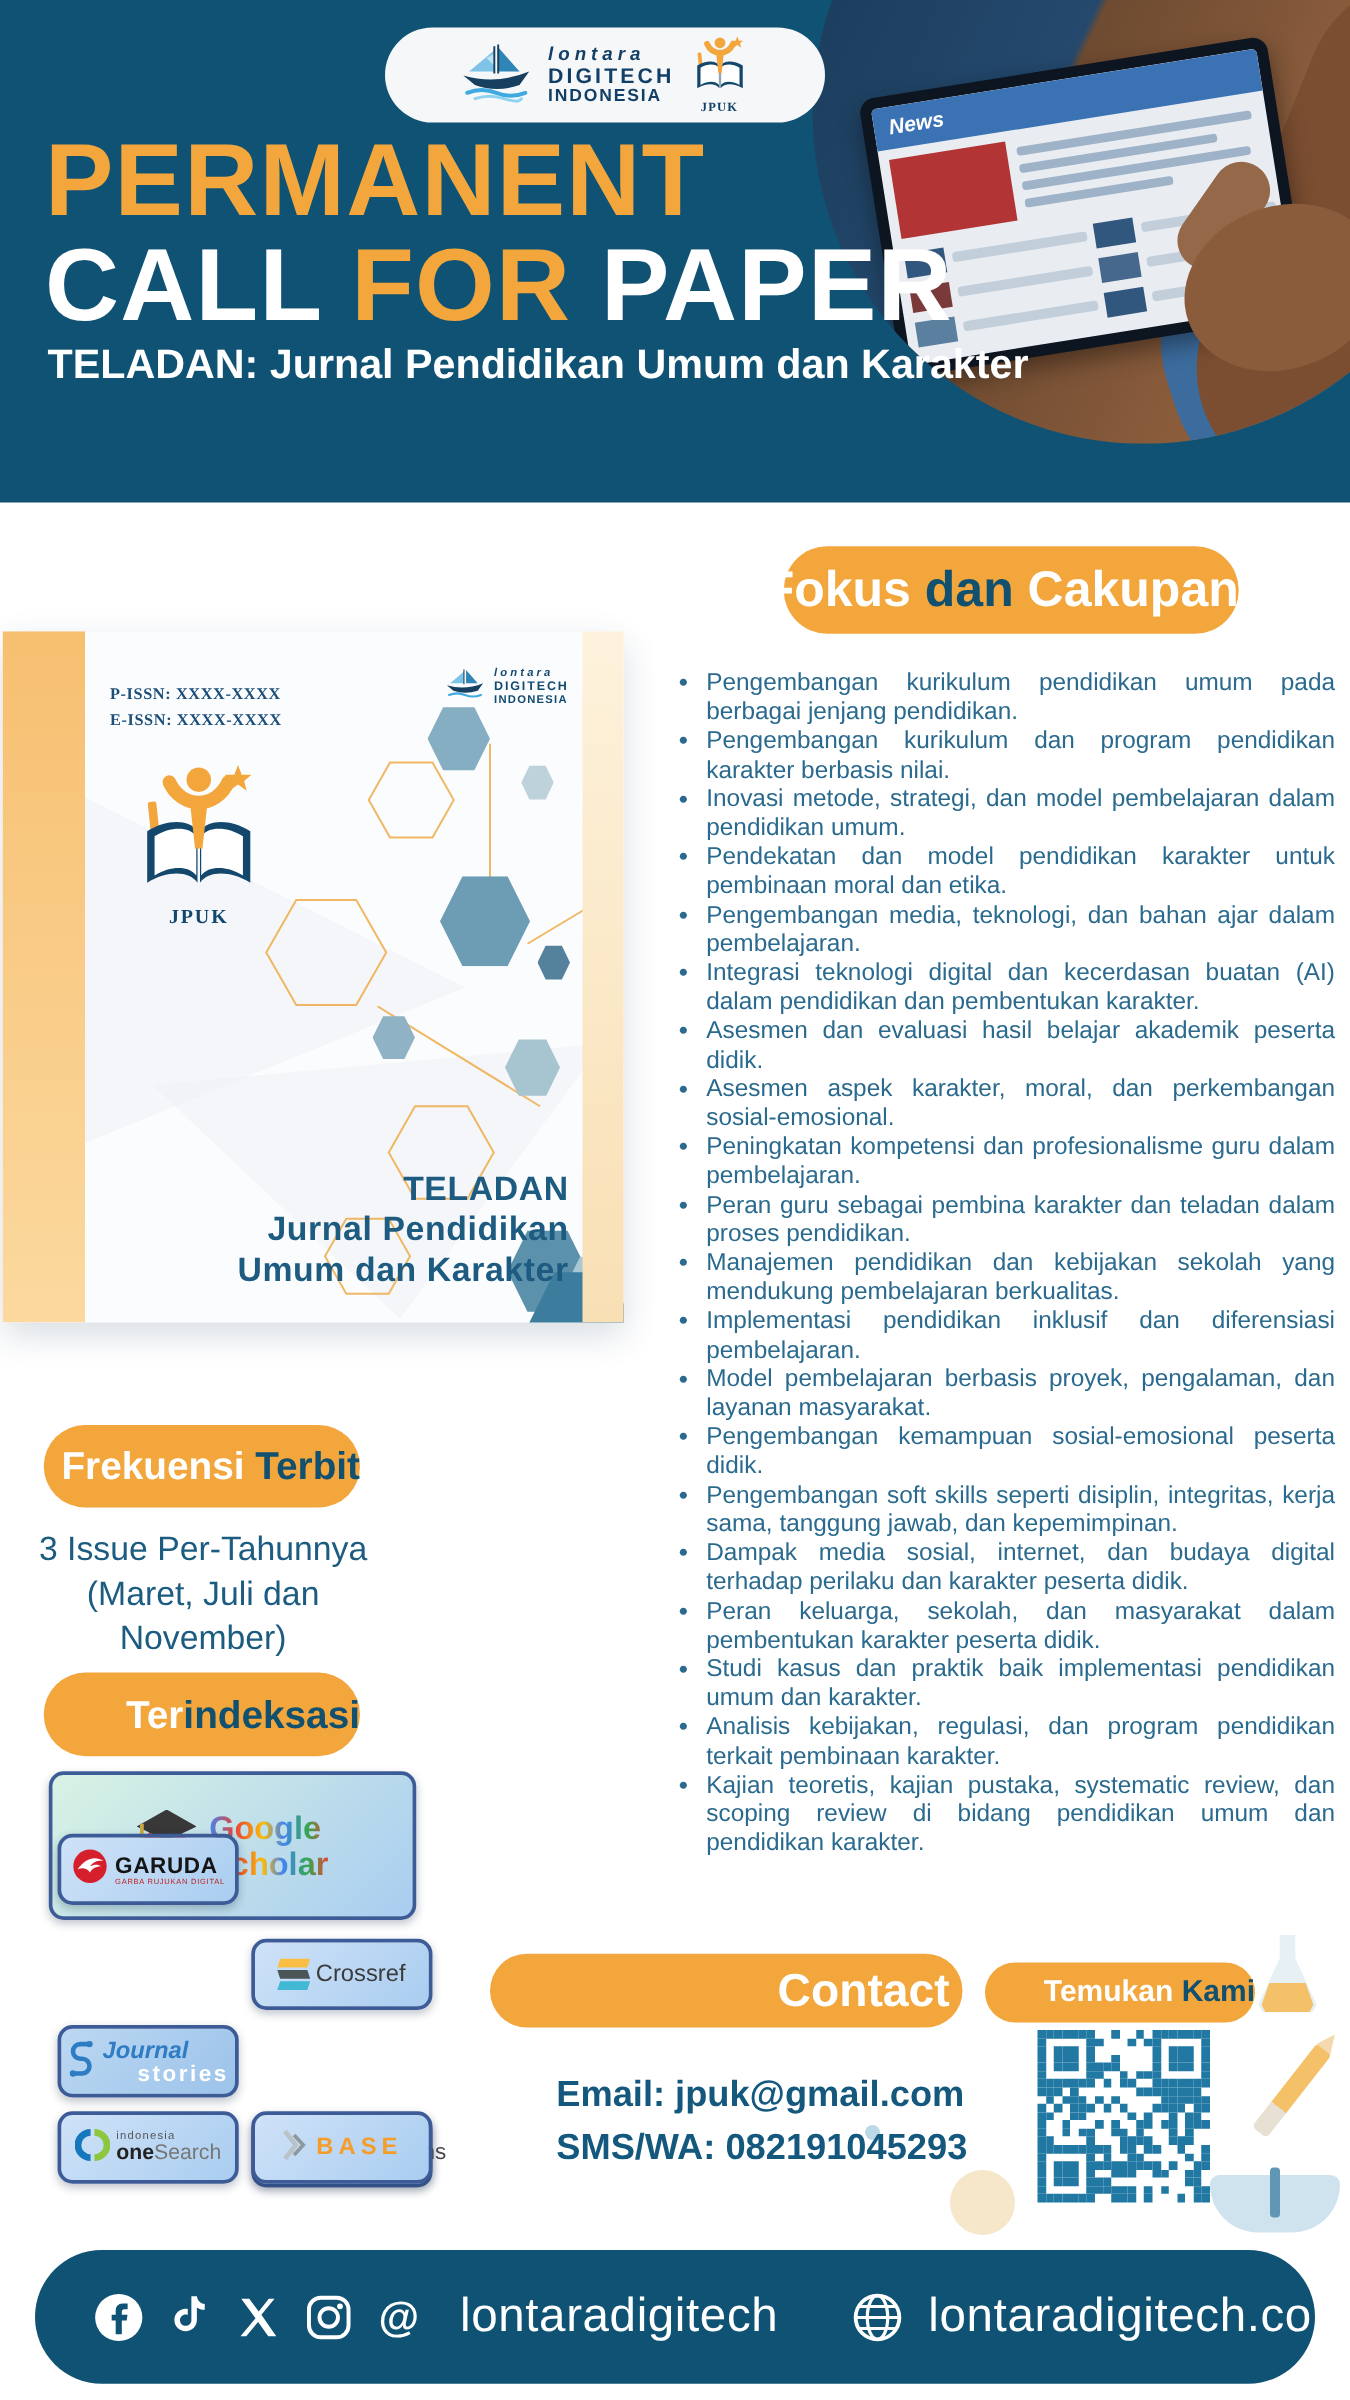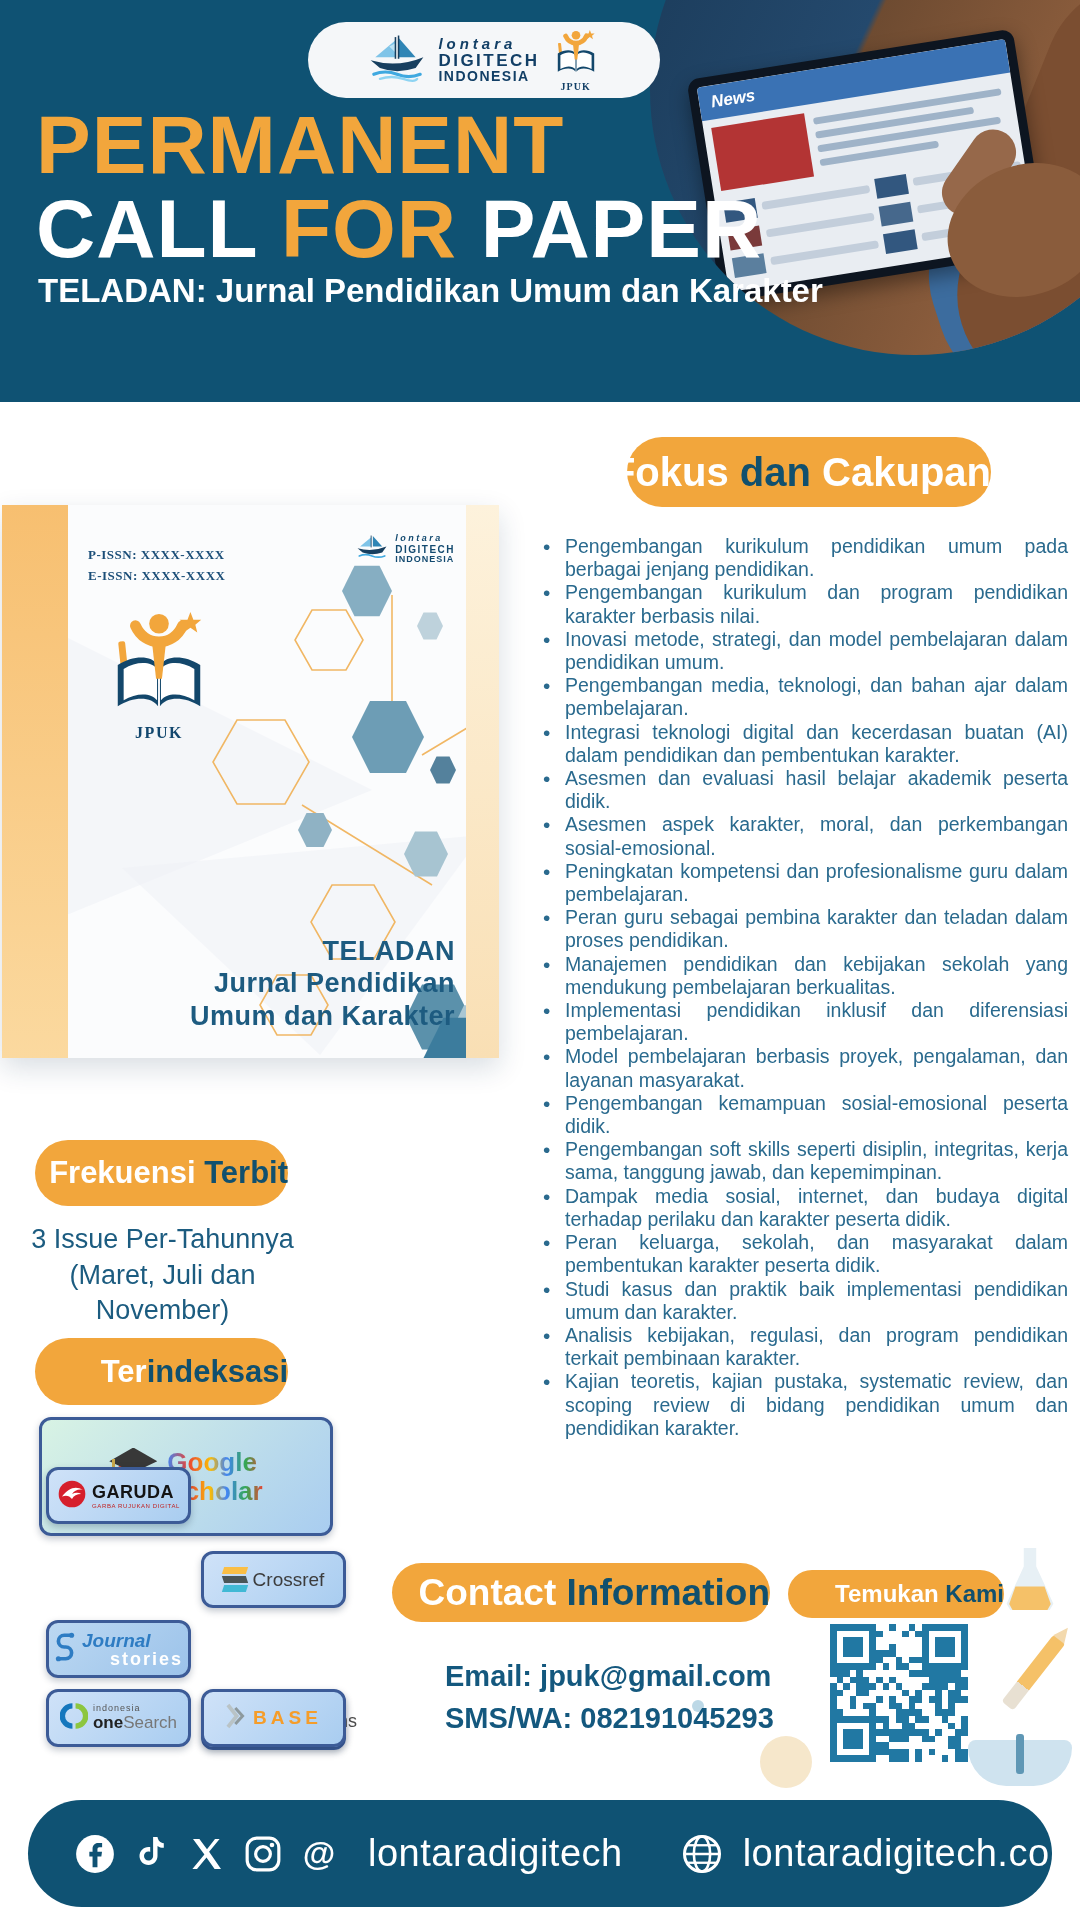--- a/index.html
+++ b/index.html
@@ -295,20 +295,21 @@
   </section>
 
   <ul class="fokus-list">
 
       <li><span>Pengembangan kurikulum pendidikan umum pada berbagai jenjang pendidikan.</span></li>
 
       <li><span>Pengembangan kurikulum dan program pendidikan karakter berbasis nilai.</span></li>
 
       <li><span>Inovasi metode, strategi, dan model pembelajaran dalam pendidikan umum.</span></li>
 
+      <li><span>Pendekatan dan model pendidikan karakter untuk pembinaan moral dan etika.</span></li>
 
       <li><span>Pengembangan media, teknologi, dan bahan ajar dalam pembelajaran.</span></li>
 
       <li><span>Integrasi teknologi digital dan kecerdasan buatan (AI) dalam pendidikan dan pembentukan karakter.</span></li>
 
       <li><span>Asesmen dan evaluasi hasil belajar akademik peserta didik.</span></li>
 
       <li><span>Asesmen aspek karakter, moral, dan perkembangan sosial-emosional.</span></li>
 
       <li><span>Peningkatan kompetensi dan profesionalisme guru dalam pembelajaran.</span></li>
@@ -426,21 +427,21 @@
   <div class="badge badge-base">
     <span>
       <svg width="22" height="28" viewBox="0 0 30 34">
         <path d="M4 2l12 15L4 32" stroke="#b9c3c6" stroke-width="5" fill="none"></path>
         <path d="M14 6l10 11-10 11" stroke="#8d999d" stroke-width="4" fill="none"></path>
       </svg>
     </span>
     <span class="base-name">BASE</span>
   </div>
 
-  <div class="pill contact-pill"><span class="w">Contact </span><span class="t">Information</span></div>
+  <div class="pill contact-pill"><span class="w">Contact </span></div>
   <div class="contact-text">
     <div>Email: jpuk@gmail.com</div>
     <div>SMS/WA: 082191045293</div>
   </div>
 
   <div class="pill temukan-pill"><span class="w">Temukan </span><span class="t">Kami</span></div>
   <div class="doodle cream-circle"></div>
   <div class="doodle teal-dot"></div>
   <div class="doodle flask"></div>
   <div class="doodle pencil"></div>

